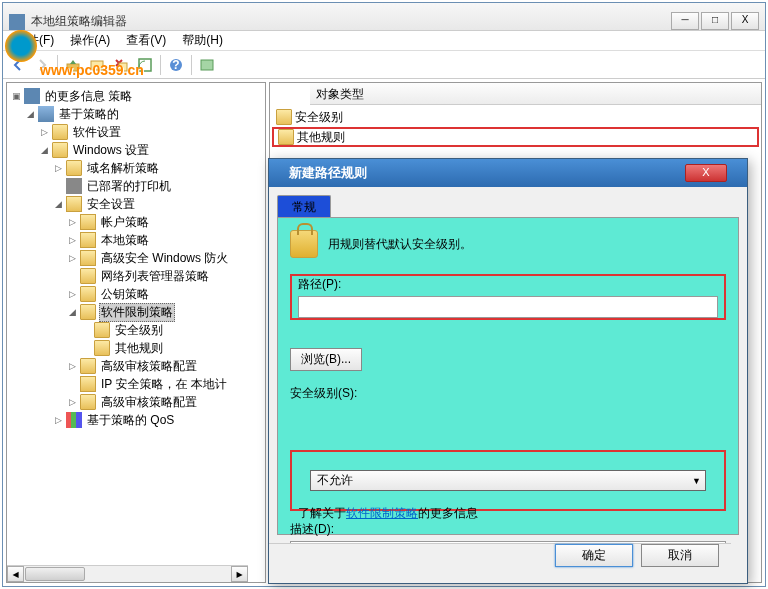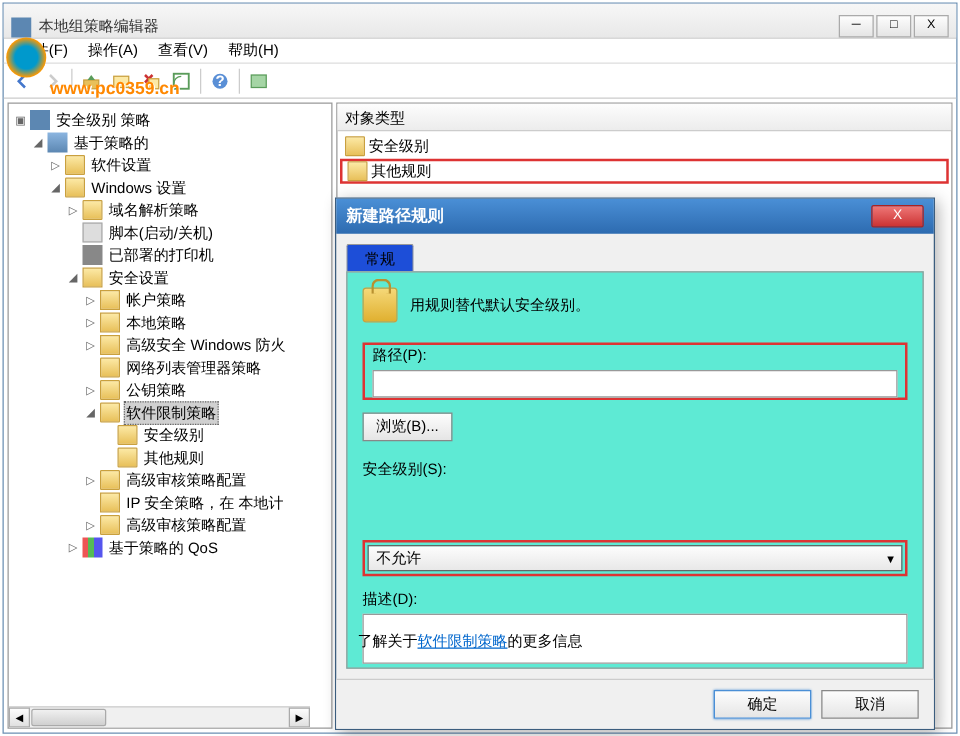--- a/index.html
+++ b/index.html
@@ -37,53 +37,53 @@
 .computer-icon { background: #5c87b2; }
 .config-icon { background: linear-gradient(#8bb5e0, #5c87b2); }
 .script-icon { background: #ddd; border: 1px solid #aaa; }
 .printer-icon { background: #888; }
 .security-icon { background: linear-gradient(#fce9a5, #e8c05a); border: 1px solid #c9a03e; }
 .chart-icon { background: linear-gradient(90deg, #e55 30%, #5b5 30% 60%, #55e 60%); }
 .node-label { padding: 1px 2px; }
 .node-label.selected { background: #d0d0d0; border: 1px dotted #666; padding: 0 1px; }
 
 .list-pane { flex: 1; border: 1px solid #999; margin: 3px 3px 3px 0; background: #fff; }
-.list-header { height: 22px; background: linear-gradient(#fdfdfd, #ececec); border-bottom: 1px solid #ccc; padding: 3px 6px; }
+.list-header { height: 22px; background: linear-gradient(#fdfdfd, #ececec); border-bottom: 1px solid #ccc; padding: 3px 6px; margin-left: 40px; }
 .list-body { padding: 2px; }
 .list-item { display: flex; align-items: center; height: 20px; padding: 0 4px; }
 .list-item.highlighted { border: 2px solid #d33; }
 
 .scrollbar-h { position: absolute; bottom: 0; left: 0; right: 17px; height: 17px; background: #f0f0f0; border-top: 1px solid #ccc; display: flex; }
 .scroll-btn { width: 17px; height: 16px; background: linear-gradient(#fdfdfd, #e0e0e0); border: 1px solid #aaa; font-size: 8px; display: flex; align-items: center; justify-content: center; }
 .scroll-thumb { flex: 0 0 60px; margin: 1px; background: linear-gradient(#f0f0f0, #d0d0d0); border: 1px solid #aaa; border-radius: 2px; }
 .scroll-track { flex: 1; }
 
 
 .dialog { position: absolute; top: 158px; left: 268px; width: 480px; height: 426px; border: 1px solid #3b5d7e; background: #f0f0f0; box-shadow: 3px 3px 12px rgba(0,0,0,0.3); z-index: 500; }
-.dialog-titlebar { height: 28px; background: linear-gradient(#4a8fd6, #2d6bb0); display: flex; align-items: center; padding: 0 8px; color: #fff; }
+.dialog-titlebar { height: 28px; background: linear-gradient(#4a8fd6, #2d6bb0); display: flex; align-items: center; padding: 0 20px; color: #fff; }
 .dialog-title { flex: 1; font-weight: bold; font-size: 13px; }
 .dialog-close { width: 42px; height: 18px; background: linear-gradient(#e77, #c33); border: 1px solid #a22; border-radius: 2px; color: #fff; text-align: center; line-height: 14px; font-size: 11px; cursor: default; }
 .dialog-body { padding: 8px; height: calc(100% - 68px); }
 .tab-container { height: 100%; }
 .tab-header { display: flex; height: 22px; }
 .tab { padding: 3px 14px; background: #1d4ed8; border: 1px solid #999; border-bottom: none; border-radius: 2px 2px 0 0; }
 .tab-content { border: 1px solid #999; background: #5eead4; height: calc(100% - 22px); padding: 12px; position: relative; }
 .form-row { margin-bottom: 10px; }
 .form-row-icon { display: flex; align-items: center; gap: 10px; margin-bottom: 16px; }
 .lock-icon { width: 28px; height: 28px; background: linear-gradient(#f5d878, #e0b030); border: 1px solid #c9a03e; border-radius: 3px; position: relative; }
 .lock-icon::before { content: ""; position: absolute; top: -8px; left: 6px; width: 12px; height: 10px; border: 2px solid #b89030; border-bottom: none; border-radius: 6px 6px 0 0; }
 .form-label { display: block; margin-bottom: 3px; }
 .highlighted-box { border: 2px solid #d33; padding: 0 6px; }
 .text-input { width: 100%; height: 22px; border: 1px solid #999; padding: 0 4px; background: #fff; }
-.browse-btn { padding: 2px 10px; border: 1px solid #888; background: linear-gradient(#fdfdfd, #e5e5e5); cursor: default; margin-top: 0; }
+.browse-btn { padding: 2px 10px; border: 1px solid #888; background: linear-gradient(#fdfdfd, #e5e5e5); cursor: default; margin-top: 18px; }
 .select-box { width: 100%; height: 21px; border: 1px solid #666; background: linear-gradient(#fdfdfd, #e8e8e8); display: flex; align-items: center; padding: 0 6px; position: relative; }
 .select-arrow { position: absolute; right: 4px; font-size: 9px; }
 .textarea { width: 100%; height: 40px; border: 1px solid #999; background: #fff; resize: none; }
 .link-text { color: #0066cc; text-decoration: underline; cursor: pointer; }
-.dialog-footer { position: absolute; bottom: 0; left: 0; right: 0; height: 40px; border-top: 1px solid #ccc; display: flex; align-items: center; justify-content: flex-end; gap: 8px; padding: 0 12px; background: #f0f0f0; }
+.dialog-footer { position: absolute; bottom: 0; left: 0; right: 16px; height: 40px; border-top: 1px solid #ccc; display: flex; align-items: flex-start; justify-content: flex-end; gap: 8px; padding: 0 12px; background: #f0f0f0; }
 .dlg-btn { width: 78px; height: 23px; border: 1px solid #888; background: linear-gradient(#fdfdfd, #e5e5e5); cursor: default; }
 .dlg-btn.primary { border: 1px solid #4a8fd6; box-shadow: 0 0 2px #4a8fd6; }
 
 .indent-1 { padding-left: 14px; }
 .indent-2 { padding-left: 28px; }
 .indent-3 { padding-left: 42px; }
 .indent-4 { padding-left: 56px; }
 .indent-5 { padding-left: 70px; }
 </style>
 </head>
@@ -156,46 +156,41 @@
         </svg>
       </div>
   </div>
 
   <div class="content">
     <div class="tree-pane">
       <div class="tree">
         <div class="tree-node">
             <span class="expander">▣</span>
             <span class="node-icon computer-icon"></span>
-            <span class="node-label">安全级别 策略</span>
+            <span class="node-label">的更多信息 策略</span>
           </div>
         <div class="tree-node indent-1">
             <span class="expander">◢</span>
             <span class="node-icon config-icon"></span>
             <span class="node-label">基于策略的</span>
           </div>
         <div class="tree-node indent-2">
             <span class="expander">▷</span>
             <span class="node-icon folder-icon"></span>
             <span class="node-label">软件设置</span>
           </div>
         <div class="tree-node indent-2">
             <span class="expander">◢</span>
             <span class="node-icon folder-icon"></span>
             <span class="node-label">Windows 设置</span>
           </div>
         <div class="tree-node indent-3">
             <span class="expander">▷</span>
             <span class="node-icon folder-icon"></span>
             <span class="node-label">域名解析策略</span>
-          </div>
-        <div class="tree-node indent-3">
-            <span class="expander"></span>
-            <span class="node-icon script-icon"></span>
-            <span class="node-label">脚本(启动/关机)</span>
           </div>
         <div class="tree-node indent-3">
             <span class="expander"></span>
             <span class="node-icon printer-icon"></span>
             <span class="node-label">已部署的打印机</span>
           </div>
         <div class="tree-node indent-3">
             <span class="expander">◢</span>
             <span class="node-icon security-icon"></span>
             <span class="node-label">安全设置</span>
@@ -300,32 +295,32 @@
           <span class="lock-icon"></span>
           <span>用规则替代默认安全级别。</span>
         </div>
         <div class="form-row highlighted-box">
           <label class="form-label">路径(P):</label>
           <input class="text-input" style="">
         </div>
         <button class="browse-btn">浏览(B)...</button>
         <div class="form-row" style="margin-top:14px;">
           <label class="form-label">安全级别(S):</label>
-          <div class="highlighted-box" style="padding:2px;margin-top:48px;">
+          <div class="highlighted-box" style="padding:18px;margin-top:48px;">
             <div class="select-box">
               <span>不允许</span>
               <span class="select-arrow">▼</span>
             </div>
           </div>
         </div>
         <div class="form-row" style="">
           <label class="form-label">描述(D):</label>
           <textarea class="textarea" style=""></textarea>
         </div>
-        <div style="position:absolute; bottom:12px; left:8px;">
+        <div style="position:absolute; bottom:12px; left:20px;">
           <span>了解关于</span><a class="link-text">软件限制策略</a><span>的更多信息</span>
         </div>
       </div>
     </div>
   </div>
   <div class="dialog-footer">
     <button class="dlg-btn primary">确定</button>
     <button class="dlg-btn">取消</button>
   </div>
 </div>

